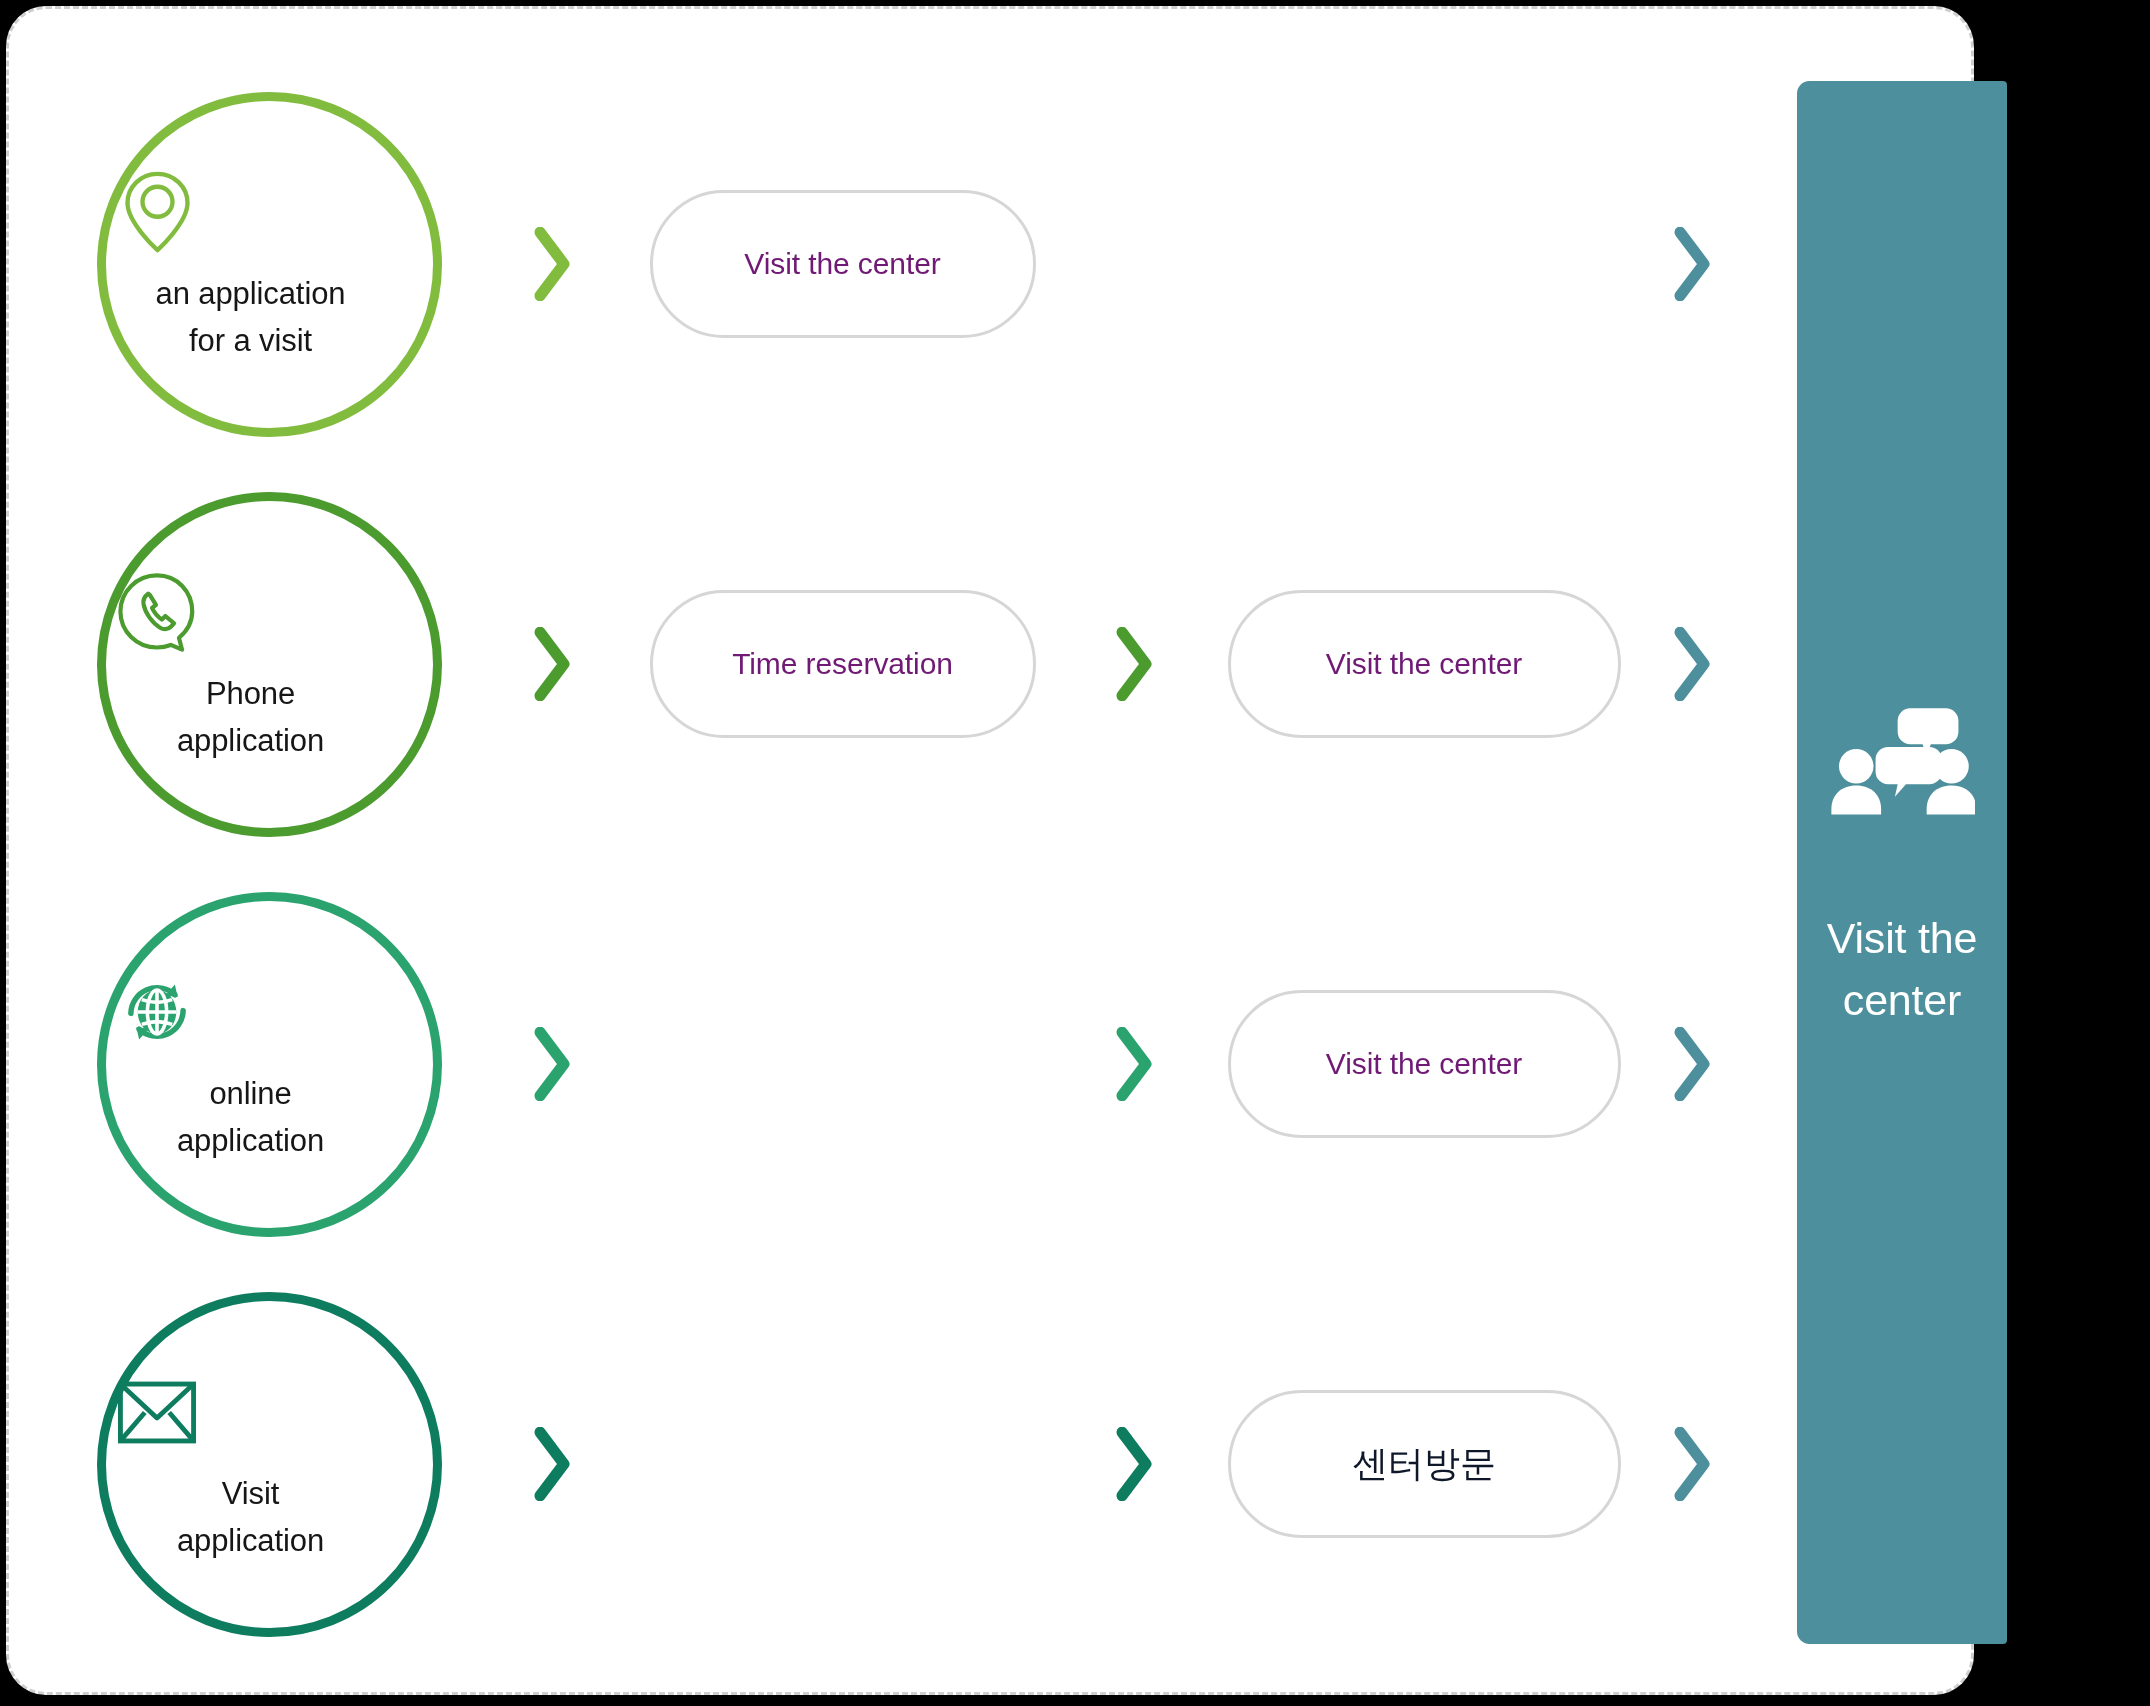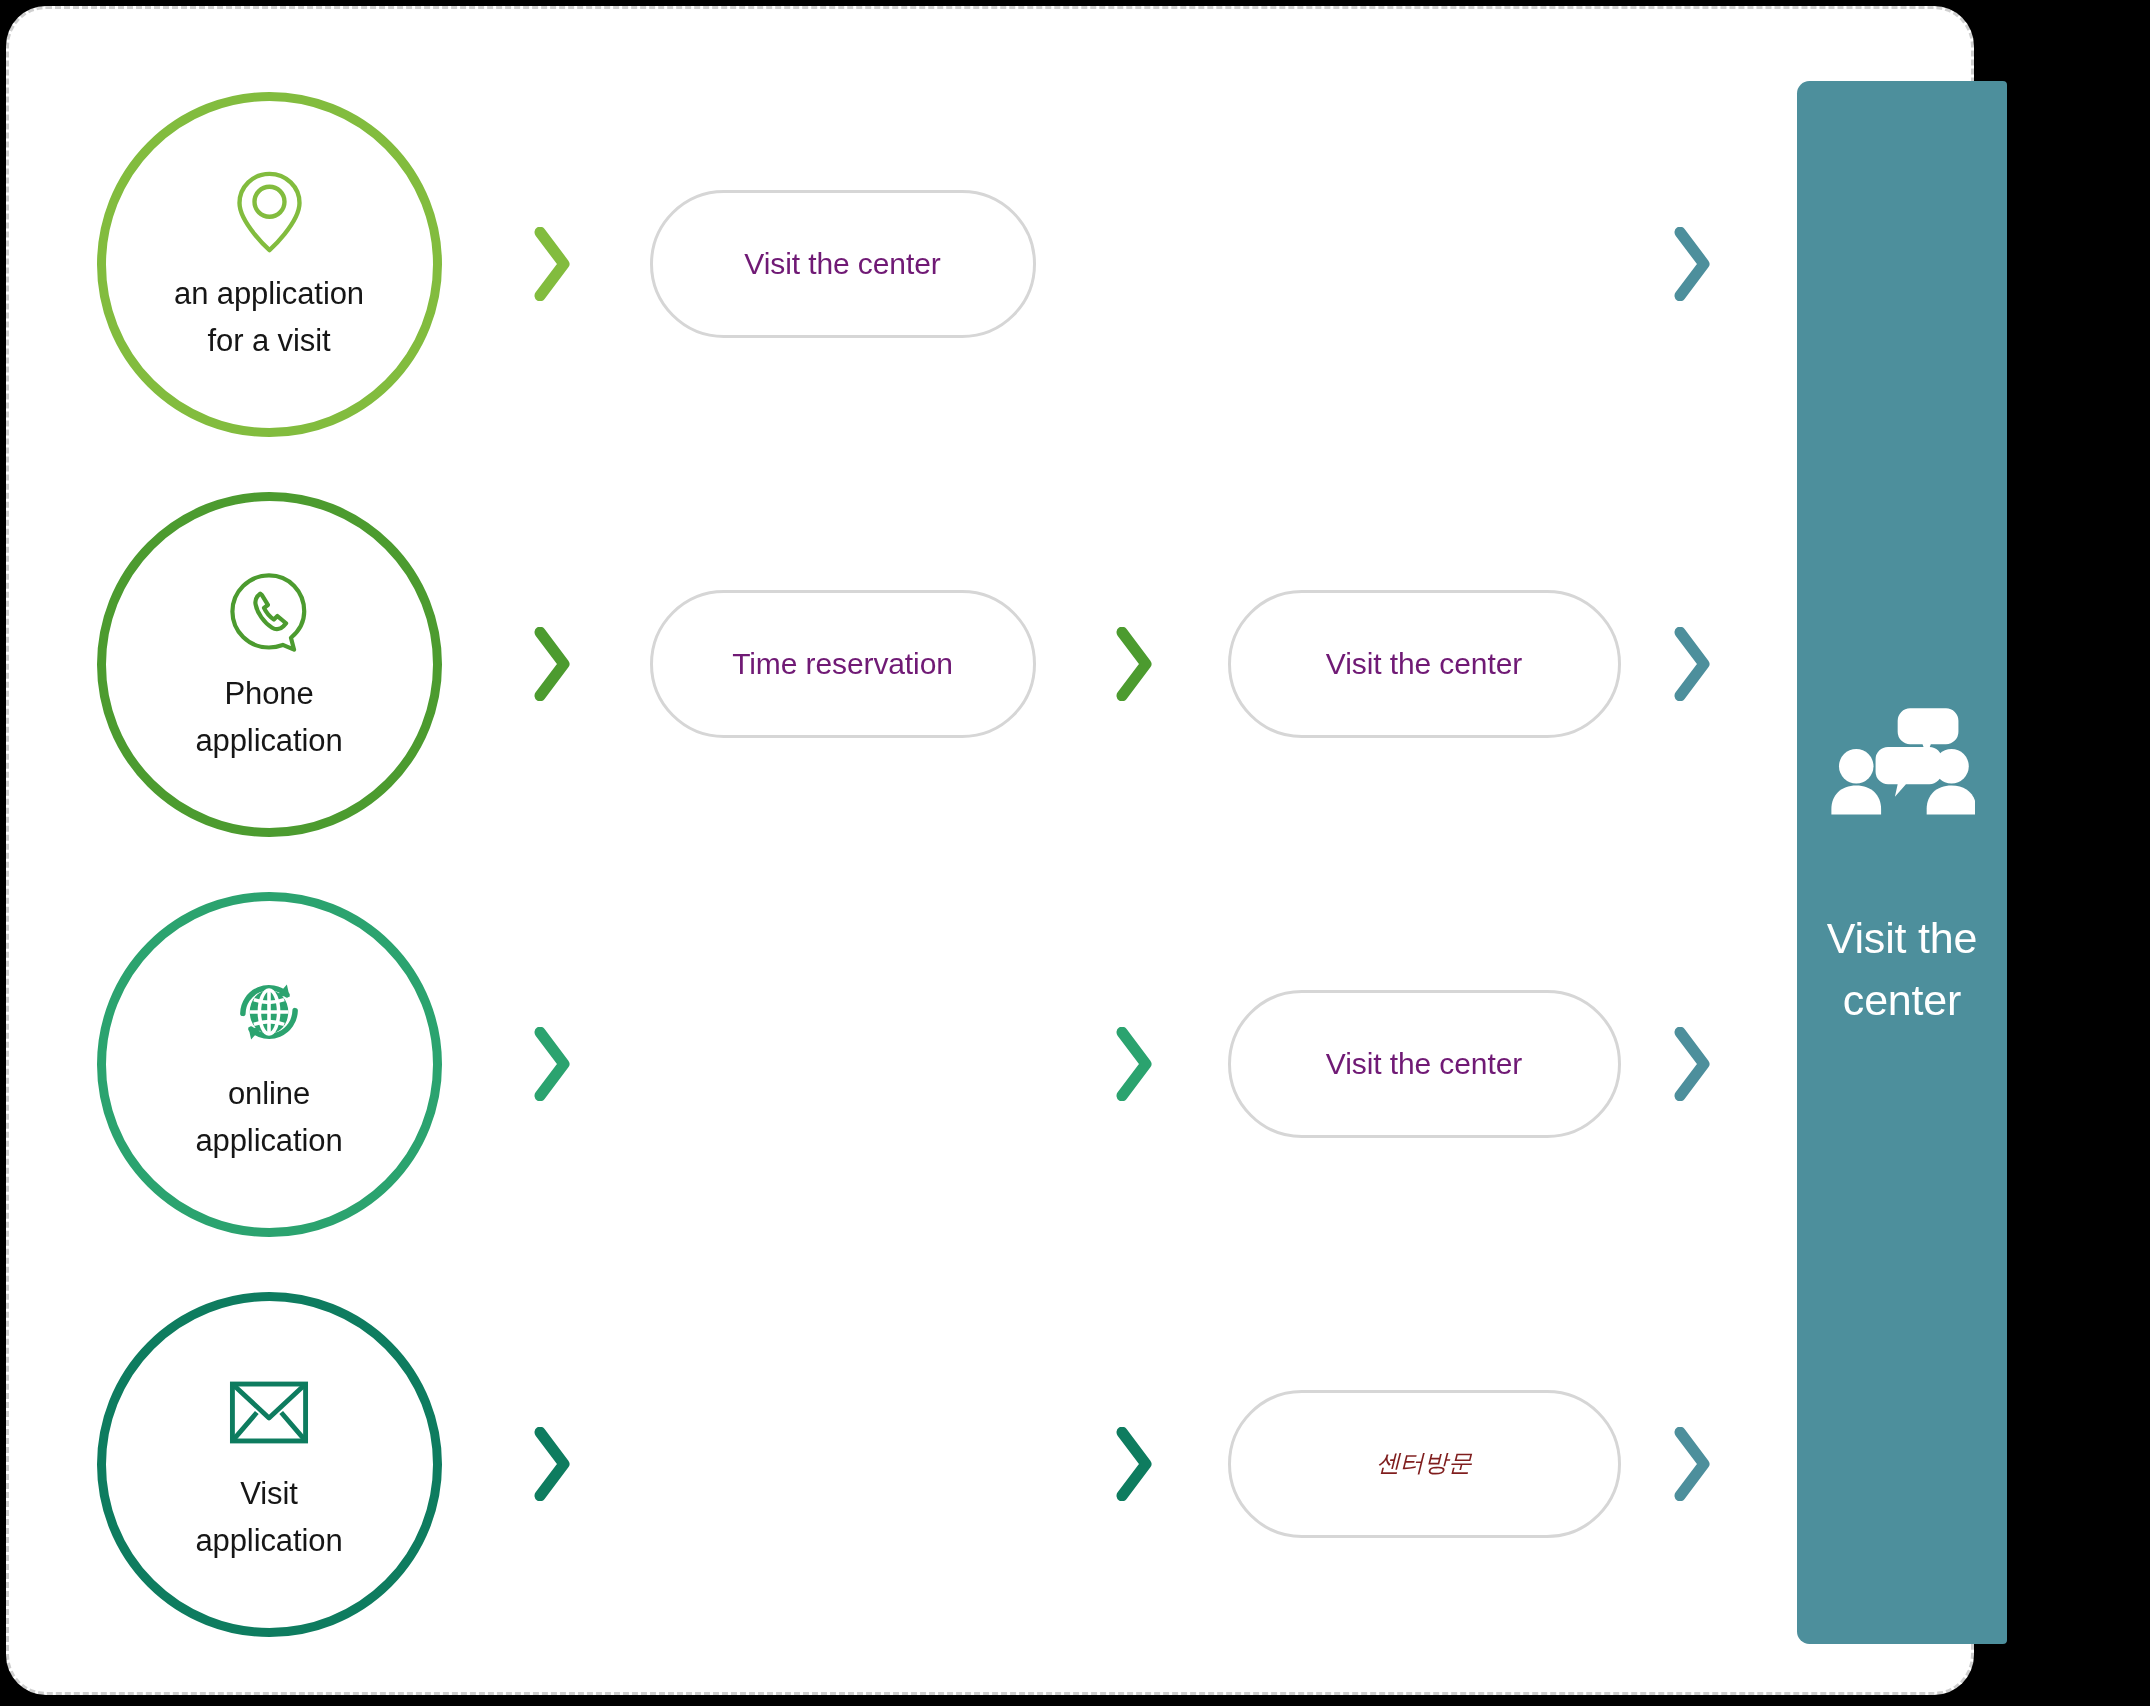--- a/index.html
+++ b/index.html
@@ -83,21 +83,21 @@
     position: absolute;
     left: 88px;
     top: 0px;
     width: 345px;
     height: 345px;
     border-radius: 50%;
     border: 9px solid #82BC3E;
     box-sizing: border-box;
     display: flex;
     flex-direction: column;
-    align-items: center;
+    align-items: flex-start;
     justify-content: center;
     background: #ffffff;
   }
   .circle .circle-icon {
     width: 103px;
     height: 97px;
     display: flex;
     align-items: center;
     justify-content: center;
     margin-bottom: 9.7px;
@@ -136,21 +136,21 @@
     justify-content: center;
     text-align: center;
   }
   .pill-text {
     font-size: 30px;
     color: #701a75;
     line-height: 1.44;
     letter-spacing: -0.1px;
     padding: 0 18px;
   }
-  .pill-text.korean { color: #7f1d1d; font-size: 24px; font-style: italic; }
+  .pill-text.korean { color: #0f172a; font-size: 36px; }
 
   .pill-c1 {
     left: 641px;
     top: 98px;
     width: 386px;
     height: 148px;
   }
   .pill-c2 {
     left: 1219px;
     top: 98px;

